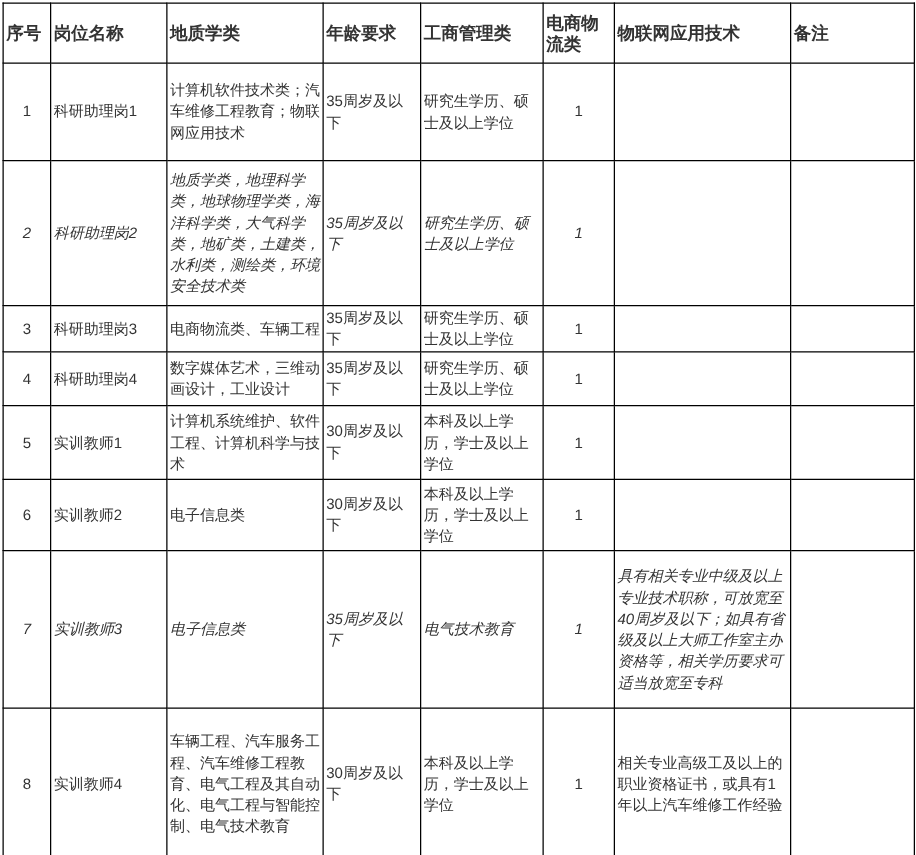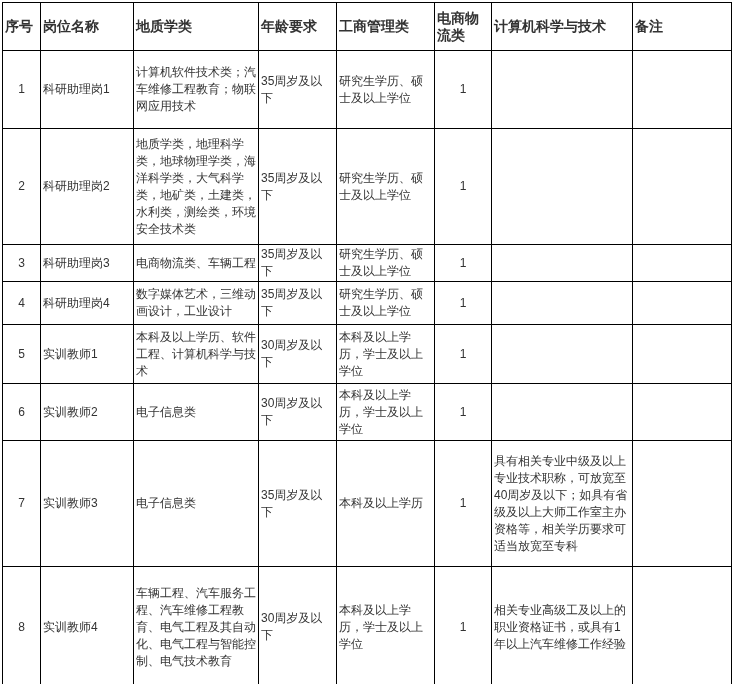--- a/index.html
+++ b/index.html
@@ -35,26 +35,26 @@
   .job-table thead th{
     font-weight:bold;
     text-align:left;
     font-size:14px;
     height:45px;
   }
   .job-table td{text-align:left;}
   .job-table td.center{text-align:center;}
   
   tr.r0 td{height:75px;}
-  tr.r1 td{height:113px;}
+  tr.r1 td{height:113px;font-style:italic;}
   tr.r2 td{height:32px;}
   tr.r3 td{height:40px;}
   tr.r4 td{height:56px;}
   tr.r5 td{height:54px;}
-  tr.r6 td{height:123px;}
+  tr.r6 td{height:123px;font-style:italic;}
   tr.r7 td{height:118px;}
 </style>
 </head>
 <body>
 
 <div class="page">
   <table class="job-table">
     <colgroup>
       <col style="width:38px">
       <col style="width:93px">
@@ -66,21 +66,21 @@
       <col style="width:99px">
     </colgroup>
     <thead>
       <tr id="header-row">
           <th>序号</th>
           <th>岗位名称</th>
           <th>地质学类</th>
           <th>年龄要求</th>
           <th>工商管理类</th>
           <th>电商物流类</th>
-          <th>计算机科学与技术</th>
+          <th>物联网应用技术</th>
           <th>备注</th>
         </tr>
     </thead>
     <tbody id="table-body">
         <tr class="r0">
           <td class="center">1</td>
           <td>科研助理岗1</td>
           <td>计算机软件技术类；汽车维修工程教育；物联网应用技术</td>
           <td>35周岁及以下</td>
           <td>研究生学历、硕士及以上学位</td>
@@ -114,21 +114,21 @@
           <td>数字媒体艺术，三维动画设计，工业设计</td>
           <td>35周岁及以下</td>
           <td>研究生学历、硕士及以上学位</td>
           <td class="center">1</td>
           <td></td>
           <td></td>
         </tr>
         <tr class="r4">
           <td class="center">5</td>
           <td>实训教师1</td>
-          <td>本科及以上学历、软件工程、计算机科学与技术</td>
+          <td>计算机系统维护、软件工程、计算机科学与技术</td>
           <td>30周岁及以下</td>
           <td>本科及以上学历，学士及以上学位</td>
           <td class="center">1</td>
           <td></td>
           <td></td>
         </tr>
         <tr class="r5">
           <td class="center">6</td>
           <td>实训教师2</td>
           <td>电子信息类</td>
@@ -136,21 +136,21 @@
           <td>本科及以上学历，学士及以上学位</td>
           <td class="center">1</td>
           <td></td>
           <td></td>
         </tr>
         <tr class="r6">
           <td class="center">7</td>
           <td>实训教师3</td>
           <td>电子信息类</td>
           <td>35周岁及以下</td>
-          <td>本科及以上学历</td>
+          <td>电气技术教育</td>
           <td class="center">1</td>
           <td>具有相关专业中级及以上专业技术职称，可放宽至40周岁及以下；如具有省级及以上大师工作室主办资格等，相关学历要求可适当放宽至专科</td>
           <td></td>
         </tr>
         <tr class="r7">
           <td class="center">8</td>
           <td>实训教师4</td>
           <td>车辆工程、汽车服务工程、汽车维修工程教育、电气工程及其自动化、电气工程与智能控制、电气技术教育</td>
           <td>30周岁及以下</td>
           <td>本科及以上学历，学士及以上学位</td>

